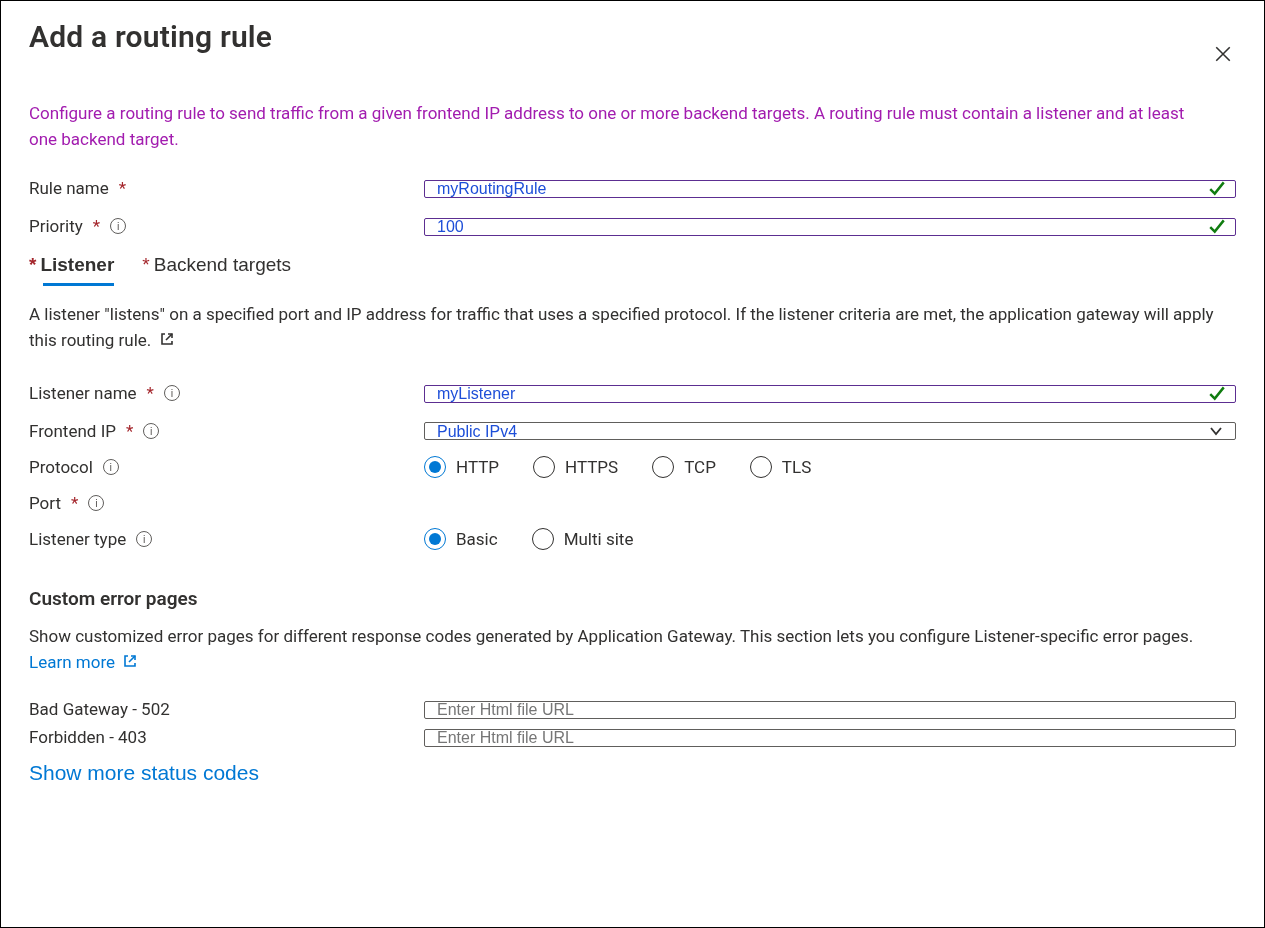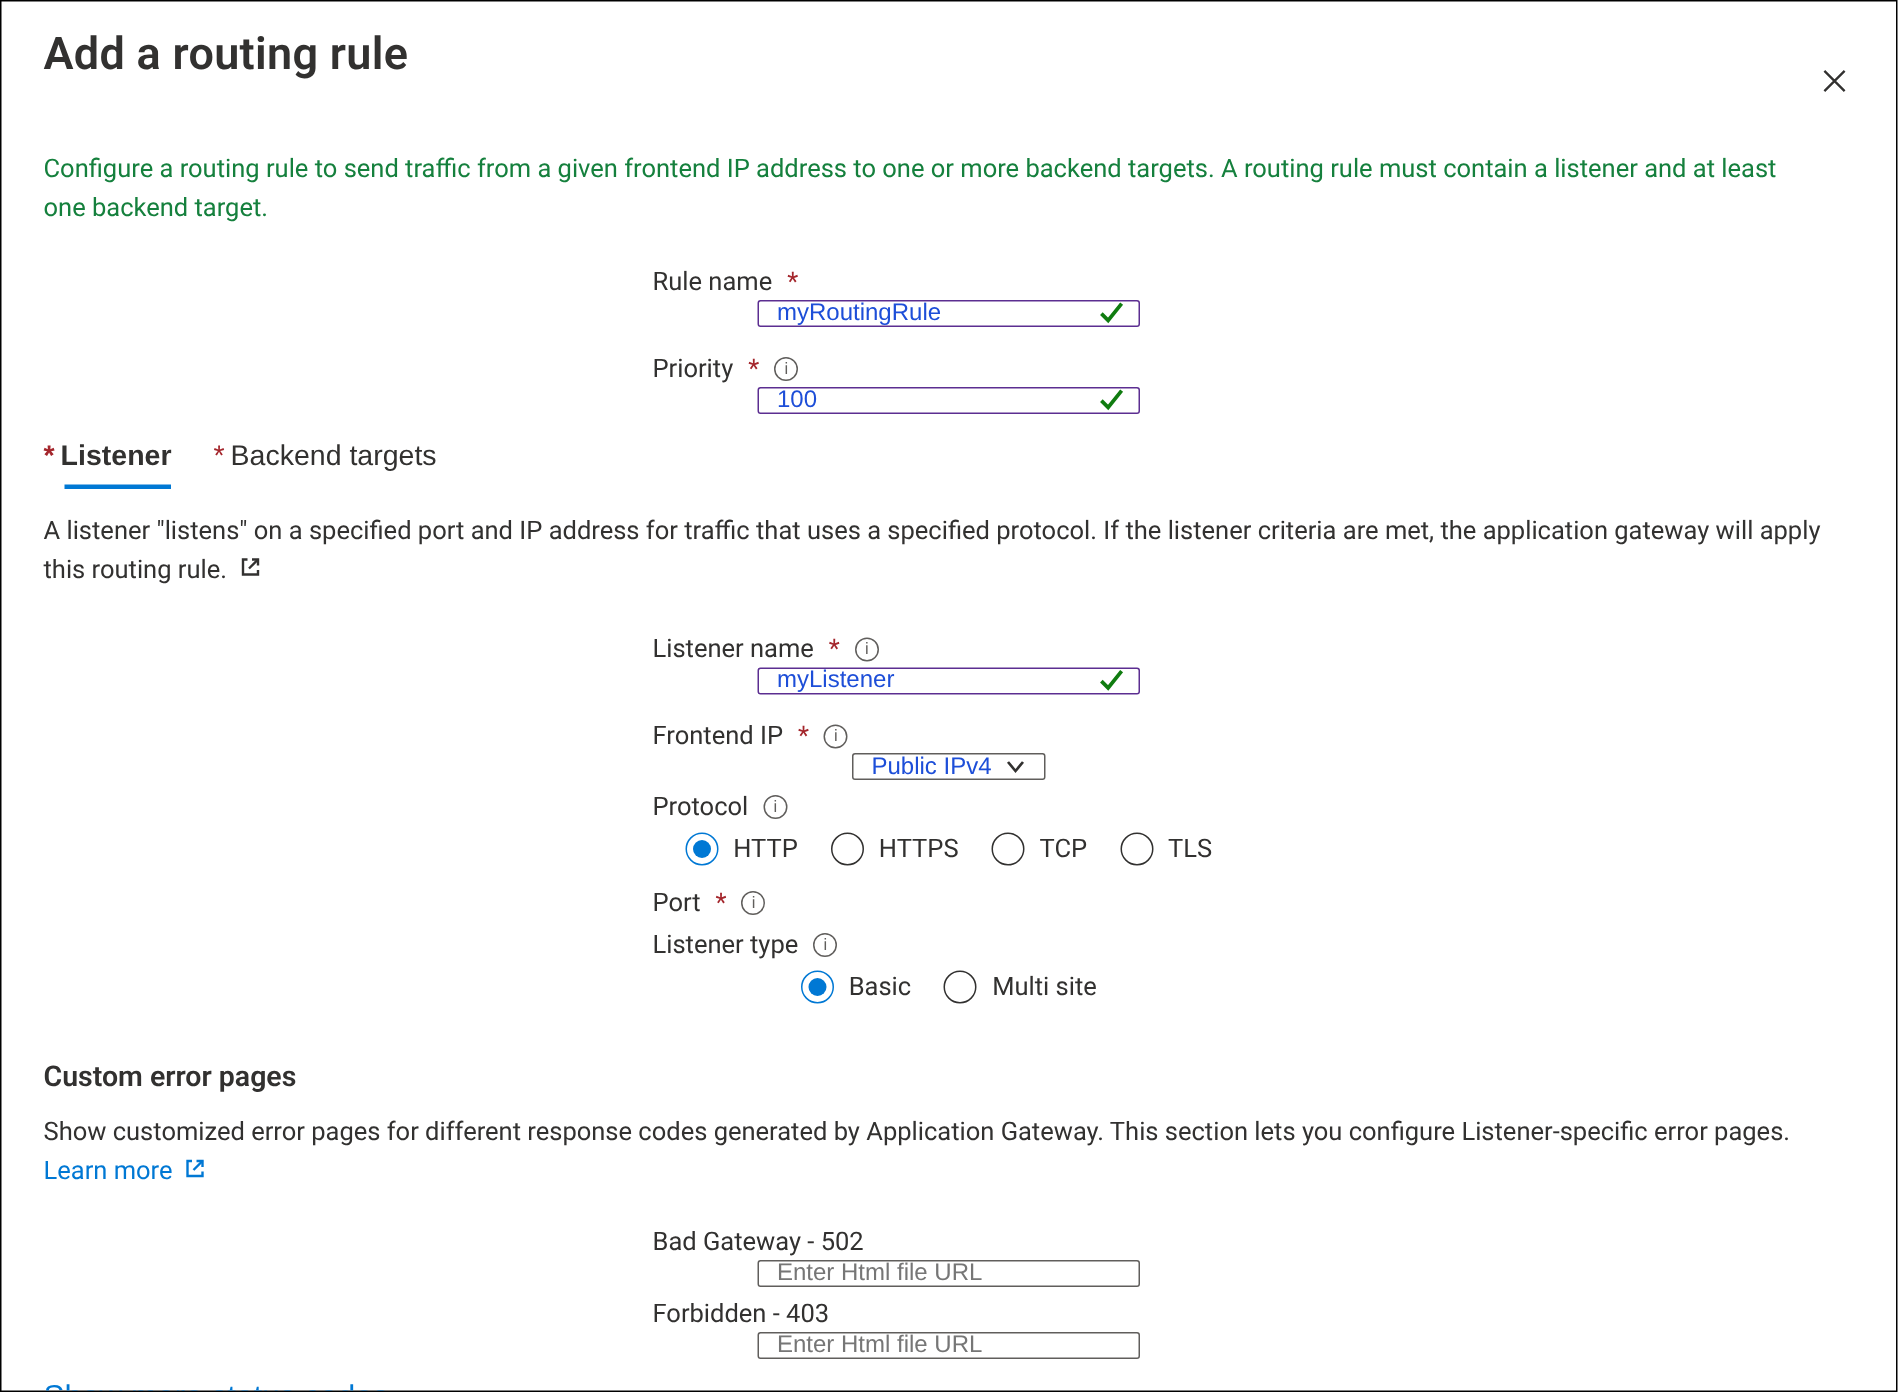--- a/index.html
+++ b/index.html
@@ -25,29 +25,28 @@
     letter-spacing:0.2px;
   }
   .close-btn {
     background:none;border:none;cursor:pointer;padding:4px;
     margin-top:8px;
   }
   .close-btn svg { width:18px; height:18px; }
   .intro {
     font-size:17px;
     line-height:1.5;
-    color:#15803d;
+    color:#a21caf;
     margin-bottom:26px;
     max-width:1180px;
   }
   .form-row {
     display:flex;
     align-items:center;
     margin-bottom:18px;
-    flex-direction:column;
   }
   .form-row .label-col {
     width:395px;
     font-size:17px;
     display:flex;
     align-items:center;
     gap:6px;
     color:#323130;
   }
   .req { color:#a4262c; margin-left:4px; font-size:17px; }
@@ -137,21 +136,21 @@
   .ext-link-icon {
     display:inline-block;
     width:14px;height:14px;
     vertical-align:baseline;
     margin-left:4px;
   }
   .ext-link-icon svg { width:14px;height:14px; stroke:#323130; fill:none; stroke-width:1.6; }
 
   .radio-row {
     display:flex;
-    gap:22px;
+    gap:34px;
     align-items:center;
     height:36px;
   }
   .radio {
     display:flex;
     align-items:center;
     gap:10px;
     font-size:17px;
     cursor:pointer;
   }

